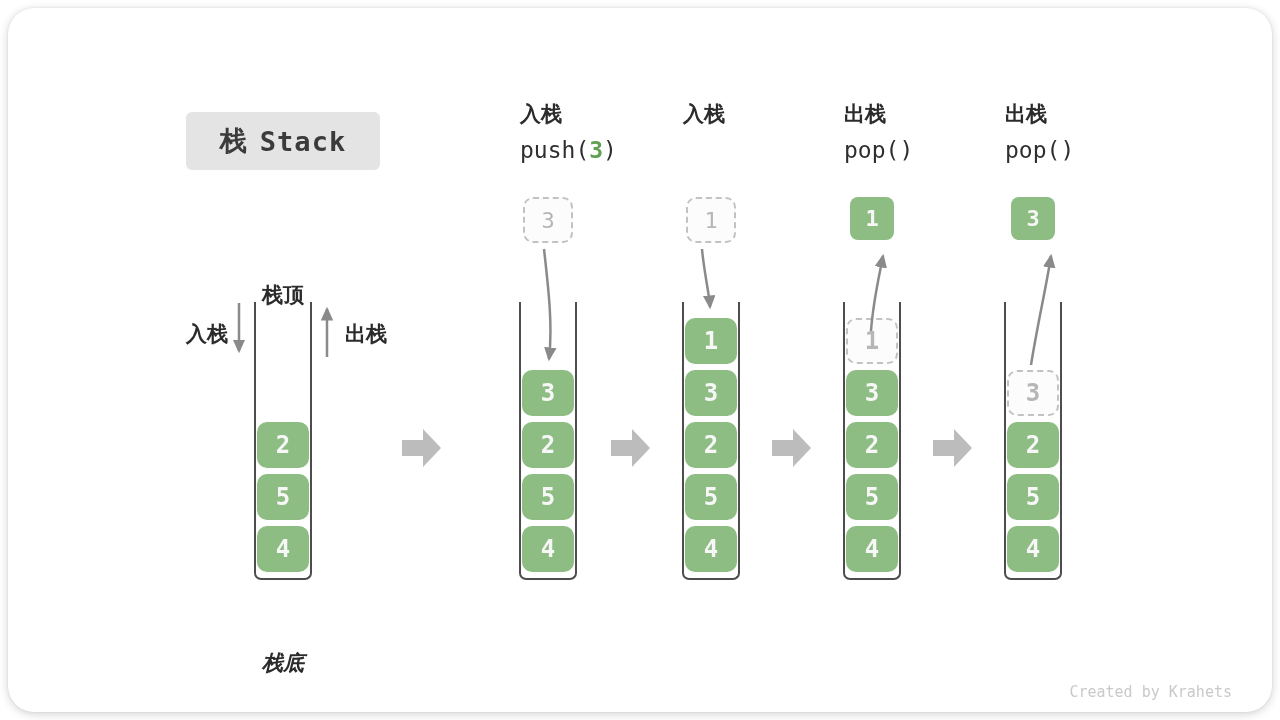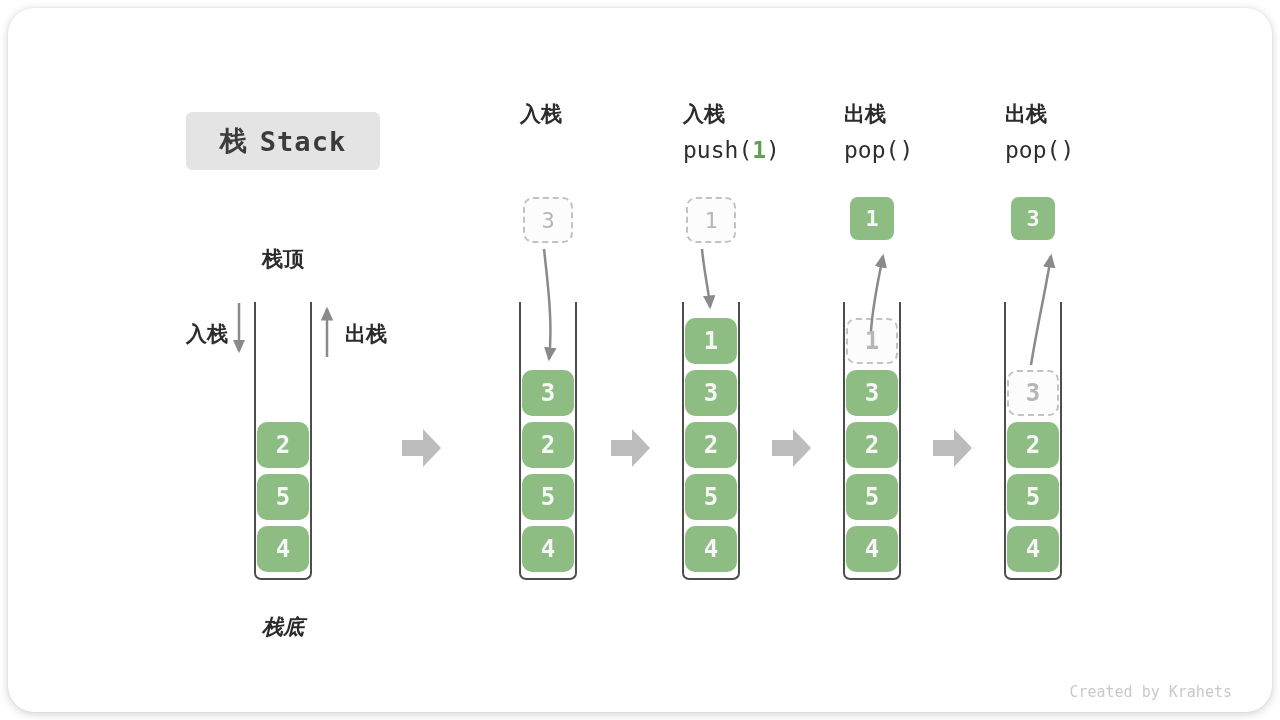--- a/index.html
+++ b/index.html
@@ -15,21 +15,21 @@
     background:#e4e4e4; border-radius:6px;
     display:flex; align-items:center; justify-content:center;
     font-family:"DejaVu Sans Mono", monospace;
     font-size:27px; font-weight:bold; color:#3b3b3b; letter-spacing:1px;
   }
   .title-box .gap { display:inline-block; width:12px; }
   .cn-label {
     position:absolute; font-size:21px; font-weight:bold; color:#2b2b2b;
     font-family:"DejaVu Sans", sans-serif;
   }
-  .center100 { width:100px; text-align:center; }
+  .center100 { width:100px; text-align:center;margin-top:36px; }
   .op-header { position:absolute; width:160px; }
   .op-header .op-cn { font-size:21px; font-weight:bold; color:#2b2b2b; }
   .op-header .op-code {
     margin-top:9px; font-family:"DejaVu Sans Mono", monospace;
     font-size:23px; font-weight:500; color:#2e2e2e;
   }
   .op-header .op-arg { color:#5fa052; font-weight:bold; }
   .stack-container {
     position:absolute; width:58px; height:278px;
     border-left:2px solid #4d4d4d; border-right:2px solid #4d4d4d;
@@ -79,30 +79,30 @@
   <div class="cn-label" style="left:337px; top:312px;">出栈</div>
 
   <div id="columns">
       <div class="stack-container" style="left: 246px; top: 294px;"></div>
       <div class="block" style="left: 249px; top: 414px;">2</div>
       <div class="block" style="left: 249px; top: 466px;">5</div>
       <div class="block" style="left: 249px; top: 518px;">4</div>
       <div class="stack-container" style="left: 511px; top: 294px;"></div>
       <div class="op-header" style="left: 512px; top: 92px;">
         <div class="op-cn">入栈</div>
+        <div class="op-code"><span>push(</span><span class="op-arg">3</span><span>)</span></div>
       </div>
       <div class="top-ghost" style="left: 515px; top: 189px;">3</div>
       <div class="block" style="left: 514px; top: 362px;">3</div>
       <div class="block" style="left: 514px; top: 414px;">2</div>
       <div class="block" style="left: 514px; top: 466px;">5</div>
       <div class="block" style="left: 514px; top: 518px;">4</div>
       <div class="stack-container" style="left: 674px; top: 294px;"></div>
       <div class="op-header" style="left: 675px; top: 92px;">
         <div class="op-cn">入栈</div>
-        <div class="op-code"><span>push(</span><span class="op-arg">1</span><span>)</span></div>
       </div>
       <div class="top-ghost" style="left: 678px; top: 189px;">1</div>
       <div class="block" style="left: 677px; top: 310px;">1</div>
       <div class="block" style="left: 677px; top: 362px;">3</div>
       <div class="block" style="left: 677px; top: 414px;">2</div>
       <div class="block" style="left: 677px; top: 466px;">5</div>
       <div class="block" style="left: 677px; top: 518px;">4</div>
       <div class="stack-container" style="left: 835px; top: 294px;"></div>
       <div class="op-header" style="left: 836px; top: 92px;">
         <div class="op-cn">出栈</div>

